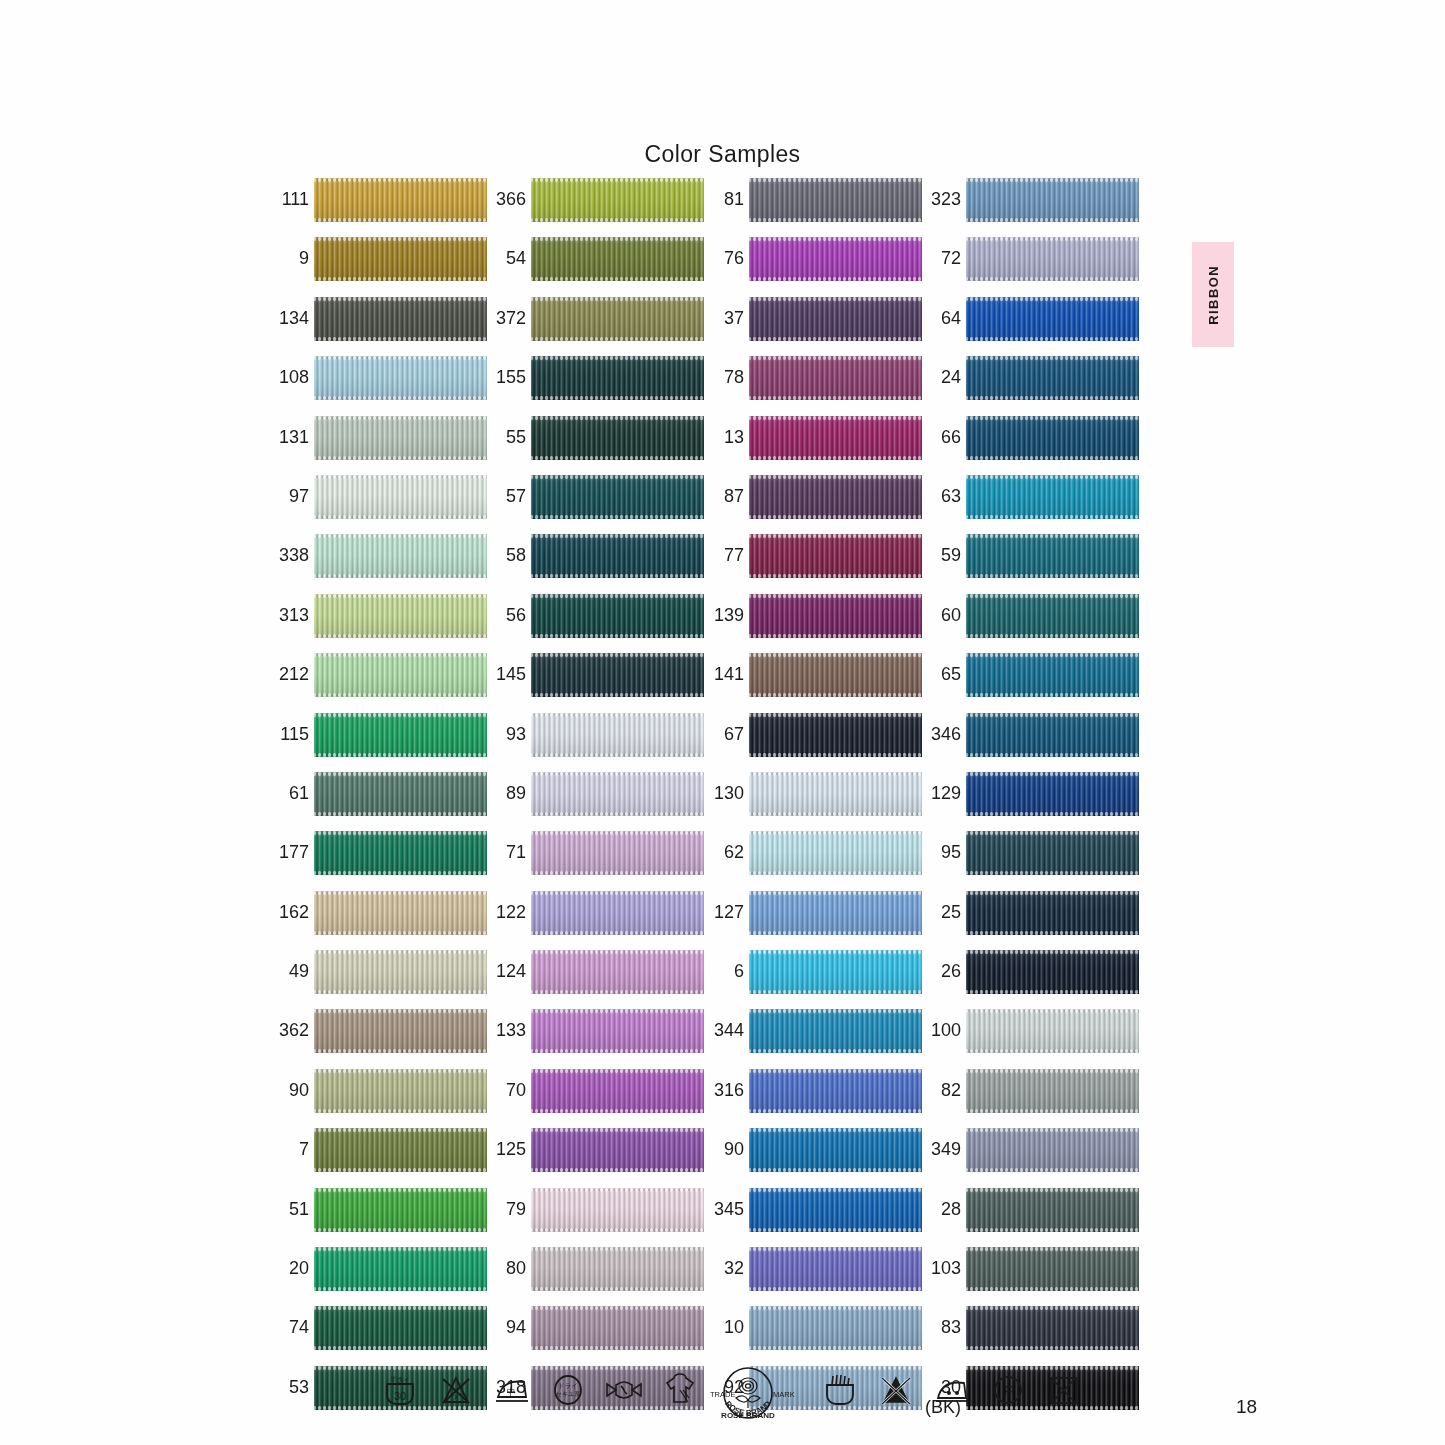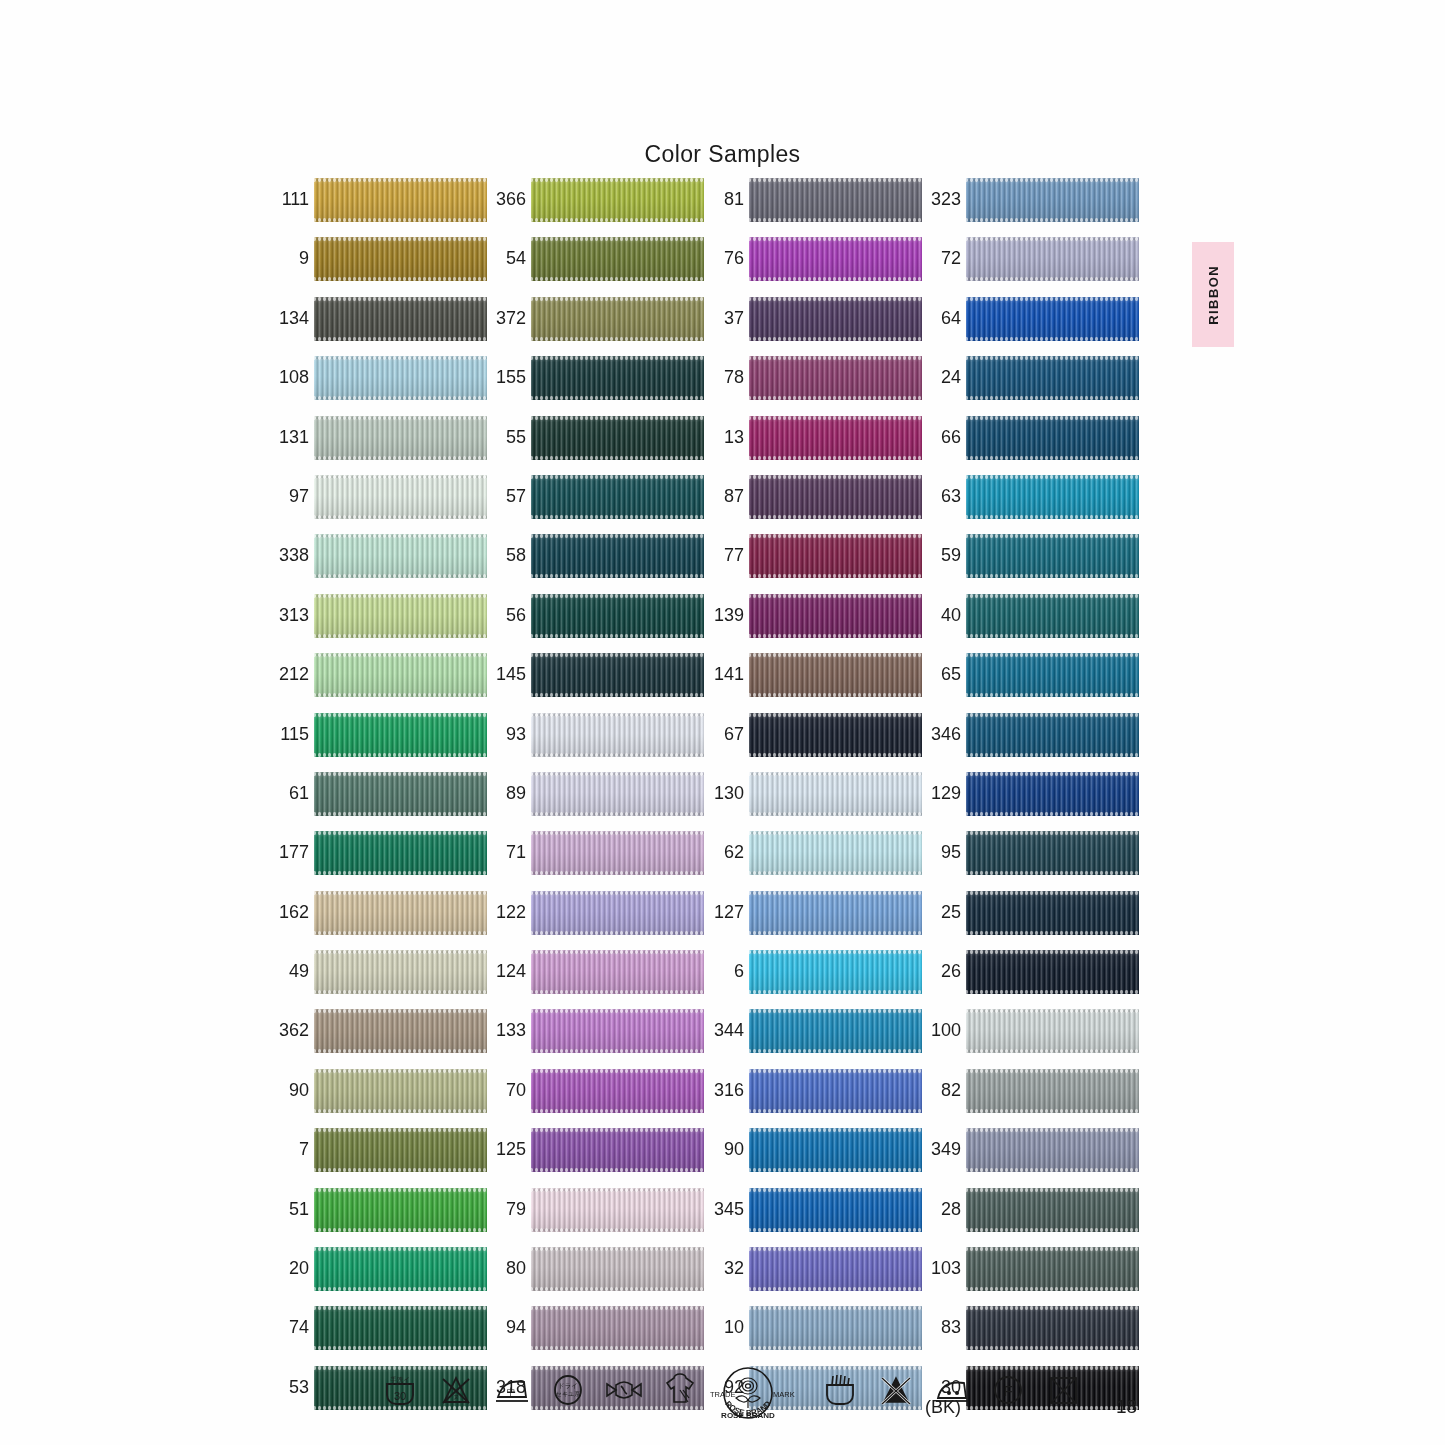--- a/index.html
+++ b/index.html
@@ -145,21 +145,21 @@
   .brand-logo {
     position: absolute;
     left: 318px;
     top: -2px;
     width: 104px;
     height: 56px;
   }
 
   .page-number {
     position: absolute;
-    left: 1116px;
+    left: 1236px;
     top: 1396px;
     font-size: 19px;
     color: #1c1c1c;
   }
 </style>
 </head>
 <body>
 
 <div id="page">
 
@@ -731,21 +731,21 @@
         </div>
         <div class="row">
           <div class="row-label">59</div>
           <div class="swatch" style="background: rgb(19, 107, 128);">
             <div class="fabric"></div>
             <div class="edge top"></div>
             <div class="edge bot"></div>
           </div>
         </div>
         <div class="row">
-          <div class="row-label">40</div>
+          <div class="row-label">60</div>
           <div class="swatch" style="background: rgb(22, 100, 107);">
             <div class="fabric"></div>
             <div class="edge top"></div>
             <div class="edge bot"></div>
           </div>
         </div>
         <div class="row">
           <div class="row-label">65</div>
           <div class="swatch" style="background: rgb(15, 110, 147);">
             <div class="fabric"></div>

